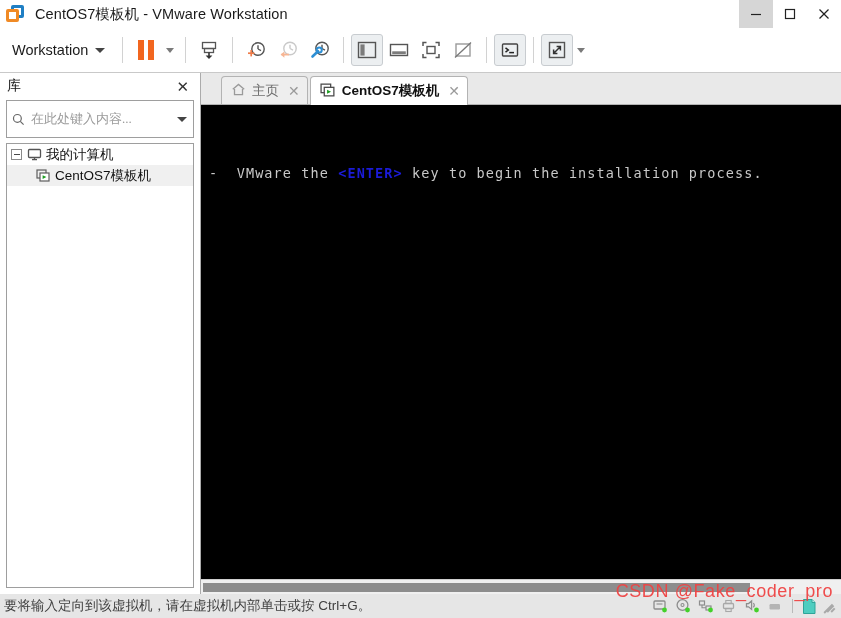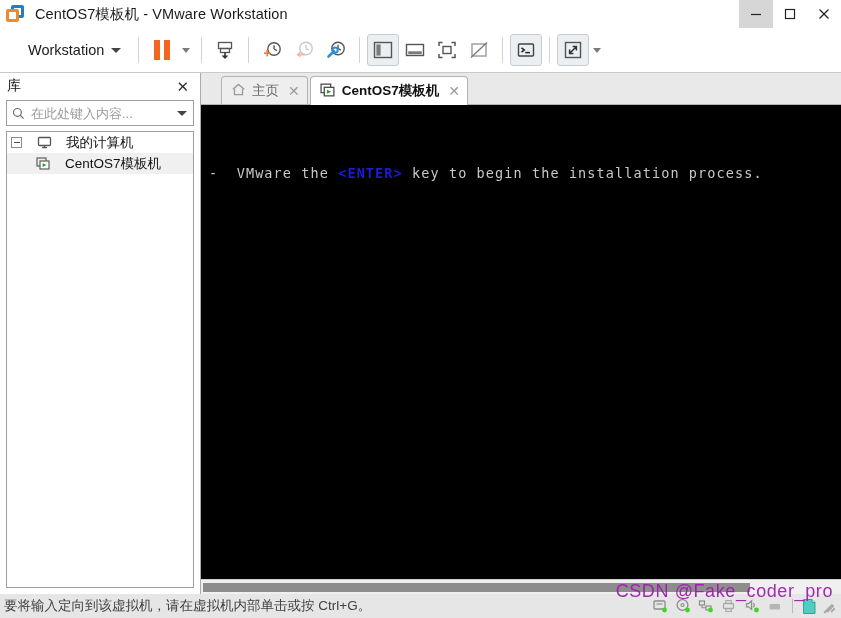--- a/index.html
+++ b/index.html
@@ -18,47 +18,47 @@
   .logo .sq.blue{left:6px;top:1px;width:13px;height:13px;border:3px solid #1f7fc4;border-radius:2px;}
   .logo .sq.orange{left:1px;top:5px;width:13px;height:13px;border:3px solid #f08a25;border-radius:2px;background:#ffffff;}
   .title-text{font-size:14.5px;color:#1a1a1a;letter-spacing:.1px;white-space:nowrap;}
   .wincontrols{position:absolute;right:0;top:0;height:28px;display:flex;}
   .wb{width:34px;height:28px;display:flex;align-items:center;justify-content:center;cursor:default;}
   .wb.hover{background:#d6d6d6;}
   .wb svg{display:block;}
 
   
   .toolbar{height:44px;flex:0 0 44px;display:flex;align-items:center;background:#ffffff;border-bottom:1px solid #c9c9c9;}
-  .wsmenu{display:flex;align-items:center;gap:7px;padding:0 10px 0 28px;height:30px;}
+  .wsmenu{display:flex;align-items:center;gap:7px;padding:0 10px 0 12px;height:30px;}
   .wsmenu .lbl{font-size:14.5px;color:#1a1a1a;}
   .caret{width:0;height:0;border-left:5px solid transparent;border-right:5px solid transparent;border-top:5px solid #444;}
   .caret.sm{border-left-width:4.5px;border-right-width:4.5px;border-top-width:5px;border-top-color:#7a7a7a;}
   .sep{width:1px;height:26px;background:#d2d2d2;margin:0 7px;flex:0 0 1px;}
   .tbtn{width:32px;height:32px;display:flex;align-items:center;justify-content:center;border-radius:3px;flex:0 0 32px;}
   .tbtn.sel{background:#eceff1;border:1px solid #c8ccd0;box-sizing:border-box;}
   .pauseicon{display:flex;gap:4px;}
   .pauseicon i{display:block;width:6px;height:20px;background:#f2661f;}
   .dd{width:16px;display:flex;align-items:center;justify-content:center;flex:0 0 16px;}
 
   
   .body{flex:1 1 auto;display:flex;min-height:0;background:#e6e6e6;}
 
   
   .sidebar{width:200px;flex:0 0 200px;display:flex;flex-direction:column;background:#ffffff;border-right:1px solid #ababab;}
   .lib-head{height:26px;flex:0 0 26px;display:flex;align-items:center;justify-content:space-between;padding:0 9px 0 7px;}
   .lib-title{font-size:14px;color:#111;}
   .lib-close{font-size:15px;color:#333;line-height:1;padding:0 2px;}
   .searchwrap{padding:1px 6px 5px 6px;}
-  .searchbox{height:26px;border:1px solid #9e9e9e;background:#fff;display:flex;align-items:center;padding:0 4px 0 5px;box-sizing:border-box;}
+  .searchbox{height:38px;border:1px solid #9e9e9e;background:#fff;display:flex;align-items:center;padding:0 4px 0 5px;box-sizing:border-box;font-family:Liberation Serif, serif;}
   .searchbox .mag{flex:0 0 14px;display:flex;align-items:center;}
   .searchinput{flex:1 1 auto;border:0;outline:0;font-family:inherit;font-size:13px;color:#9b9b9b;background:transparent;padding:0 2px 0 5px;min-width:0;}
   .searchinput::placeholder{color:#9b9b9b;}
   .sb-caret{flex:0 0 14px;display:flex;align-items:center;justify-content:center;}
   .treewrap{flex:1 1 auto;margin:0 6px 6px 6px;border:1px solid #9e9e9e;background:#fff;overflow:hidden;}
-  .trow{display:flex;align-items:center;height:21px;padding-left:4px;gap:14px;white-space:nowrap;}
+  .trow{display:flex;align-items:center;height:21px;padding-left:4px;gap:4px;white-space:nowrap;}
   .trow.child{padding-left:28px;}
   .trow.sel{background:#f0f0f0;}
   .expander{width:11px;height:11px;border:1px solid #8a8a8a;background:#fff;display:flex;align-items:center;justify-content:center;flex:0 0 11px;box-sizing:border-box;}
   .expander .minus{width:6px;height:1px;background:#4a4a4a;}
   .trow .ico{flex:0 0 16px;display:flex;align-items:center;justify-content:center;}
   .trow .lbl{font-size:13.5px;color:#111;}
 
   
   .console-col{flex:1 1 auto;display:flex;flex-direction:column;min-width:0;background:#e6e6e6;}
   .tabstrip{height:32px;flex:0 0 32px;display:flex;align-items:flex-end;background:#e9e9e9;padding-left:20px;box-sizing:border-box;border-bottom:1px solid #b3b3b3;}
@@ -78,21 +78,21 @@
   
   .statusbar{height:24px;flex:0 0 24px;background:#e6e6e6;display:flex;align-items:center;position:relative;padding-left:4px;}
   .status-text{font-size:13.5px;color:#404040;white-space:nowrap;}
   .status-icons{position:absolute;right:4px;top:0;height:24px;display:flex;align-items:center;gap:3px;}
   .sico{width:20px;height:20px;display:flex;align-items:center;justify-content:center;position:relative;}
   .ssep{width:1px;height:14px;background:#b9b9b9;margin:0 3px;}
   .grip{width:13px;height:13px;margin-left:2px;position:relative;}
   .grip i{position:absolute;background:#a9a9a9;height:1.5px;transform-origin:left;}
 
   
-  .watermark{position:absolute;right:8px;bottom:16px;font-size:18px;color:#a21caf;letter-spacing:.6px;white-space:nowrap;pointer-events:none;opacity:.95;z-index:50;margin-left:36px;}
+  .watermark{position:absolute;right:8px;bottom:16px;font-size:18px;color:#ef4444;letter-spacing:.6px;white-space:nowrap;pointer-events:none;opacity:.95;z-index:50;margin-left:36px;}
 </style>
 </head>
 <body>
 
 <div class="app">
 
   <div class="titlebar">
     <div class="logo">
       <span class="sq blue"></span>
         <span class="sq orange"></span>

